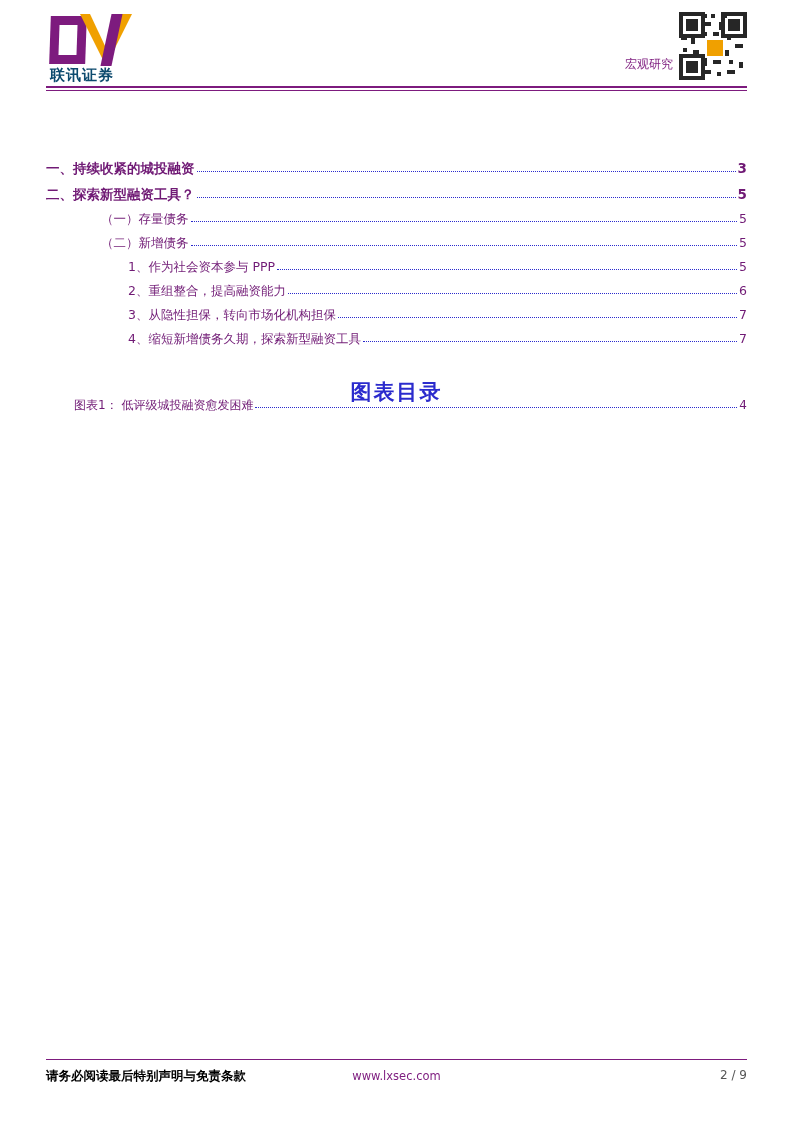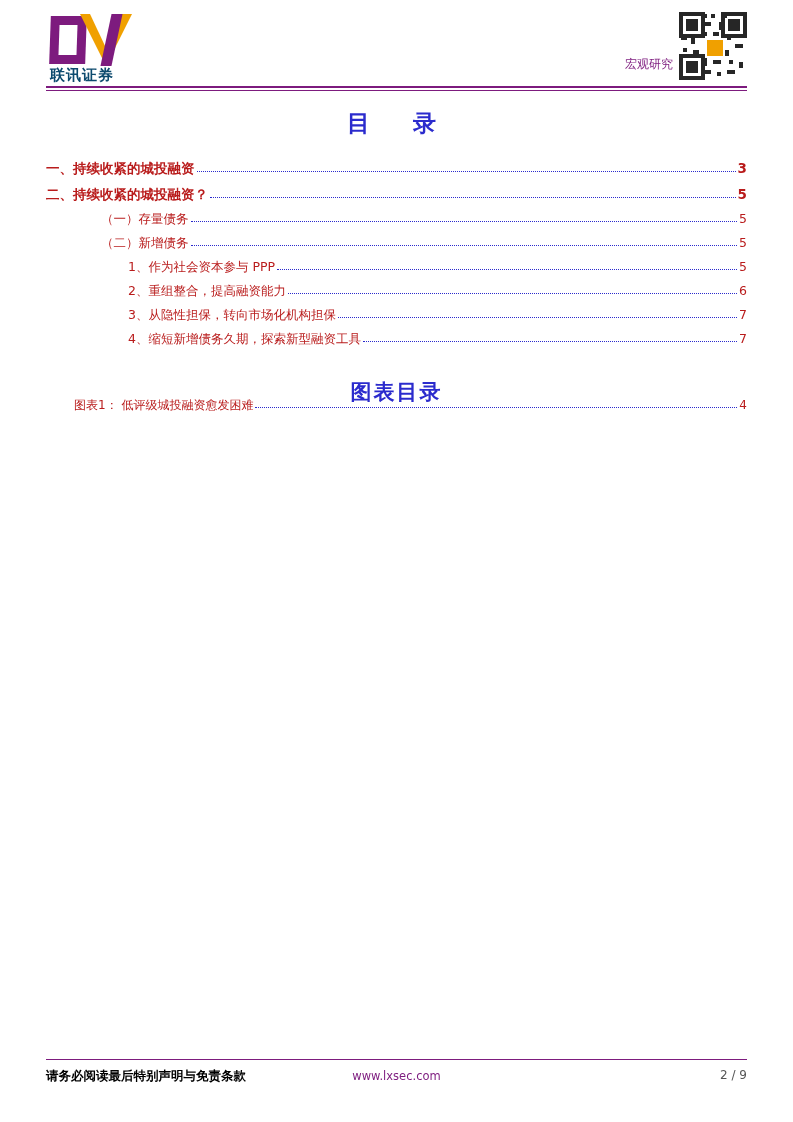--- a/index.html
+++ b/index.html
@@ -190,21 +190,21 @@
   .toc {
     position: absolute;
     left: 46px;
     right: 46px;
     top: 150px;
   }
   .toc-row {
     display: flex;
     align-items: flex-end;
     font-family: "DejaVu Sans", sans-serif;
-    color: #b91c1c;
+    color: #701a75;
     white-space: nowrap;
   }
   .toc-row .lbl {
     flex: 0 0 auto;
     line-height: 1.2;
   }
   .toc-row .dots {
     flex: 1 1 auto;
     border-bottom: 1px dotted #2b2bcd;
     margin: 0 2px 4px 2px;
@@ -334,32 +334,31 @@
       <div class="qr-cell" style="left:38px;top:60px;width:4px;height:4px;"></div>
       <div class="qr-cell" style="left:48px;top:58px;width:8px;height:4px;"></div>
       <div class="qr-logo"></div>
     </div>
 
     <div class="dept-label">宏观研究</div>
     <div class="header-rule"></div>
     <div class="header-rule2"></div>
   </div>
 
-  <div class="toc-title">目　录</div>
 
   <div class="toc">
 
     <div class="toc-row lvl1">
       <span class="lbl">一、持续收紧的城投融资</span>
       <span class="dots"></span>
       <span class="pg">3</span>
     </div>
 
     <div class="toc-row lvl1">
-      <span class="lbl">二、持续收紧的城投融资？</span>
+      <span class="lbl">二、探索新型融资工具？</span>
       <span class="dots"></span>
       <span class="pg">5</span>
     </div>
 
     <div class="toc-row lvl2">
       <span class="lbl">（一）存量债务</span>
       <span class="dots"></span>
       <span class="pg">5</span>
     </div>
 

